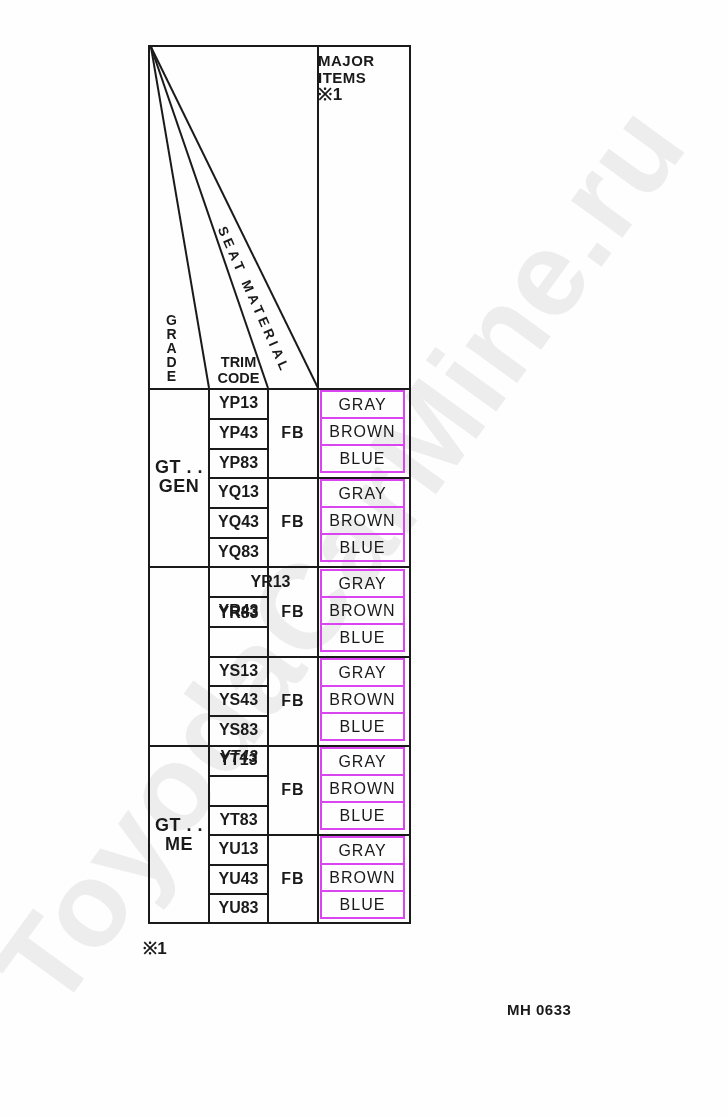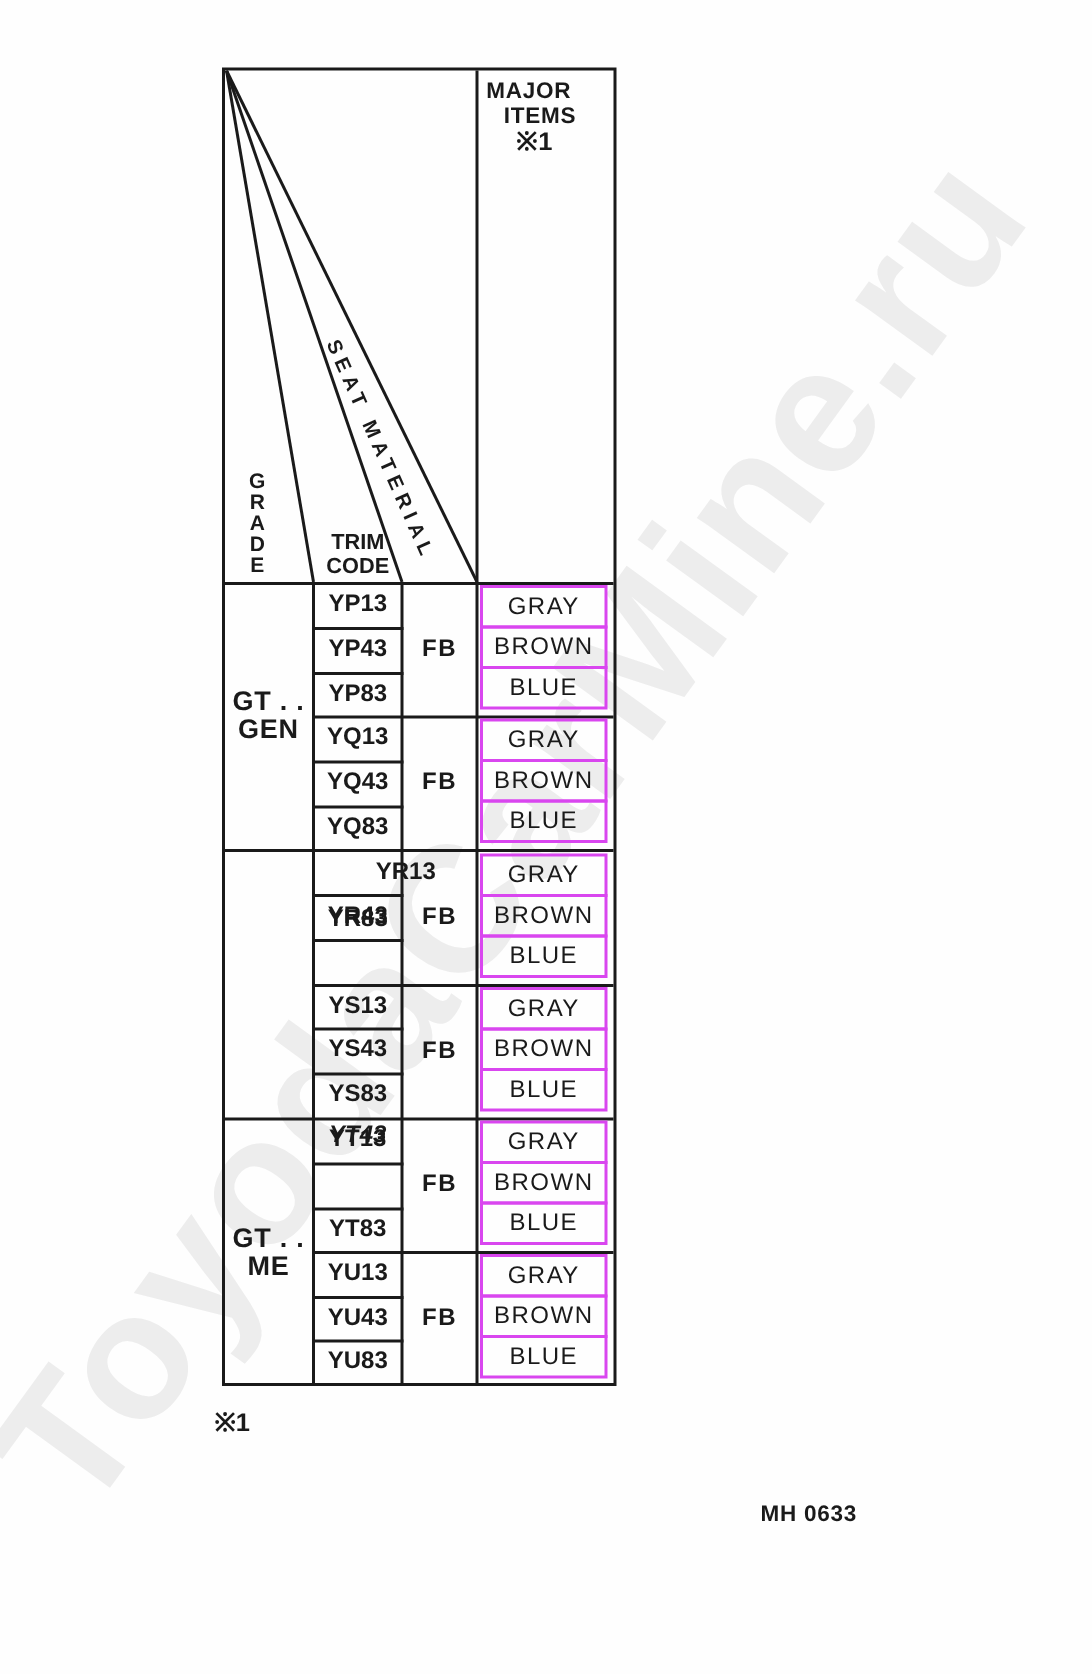--- a/index.html
+++ b/index.html
@@ -18,21 +18,21 @@
   
   #spec-table{
     position:absolute;left:148px;top:45px;width:263px;height:879px;
     border:2px solid #1a1a1a;box-sizing:border-box;z-index:1;
   }
   .vline{position:absolute;width:2px;background:#1a1a1a;}
   .hline{position:absolute;height:2px;background:#1a1a1a;}
   
   #major-items{position:absolute;left:168px;top:5px;width:91px;
     font-size:15px;font-weight:bold;line-height:17px;letter-spacing:.5px;}
-  #major-items span{display:block;text-align:center;}
+  #major-items span{display:block;text-align:left;}
   #major-items .l1{margin-right:22px;}
   #major-items .l2{margin-right:7px;}
   #major-items .l3{margin-right:14px;font-size:17px;}
   #grade-label{position:absolute;left:13px;top:266px;width:17px;
     font-size:14px;font-weight:bold;line-height:14px;word-break:break-all;text-align:center;}
   #trim-code-label{position:absolute;left:59px;top:307px;width:59px;text-align:center;
     font-size:14.5px;font-weight:bold;line-height:16px;}
   #seat-material-label{position:absolute;left:104px;top:253px;
     transform:translate(-50%,-50%) rotate(66deg);
     font-size:13.5px;font-weight:bold;letter-spacing:4px;white-space:nowrap;}

